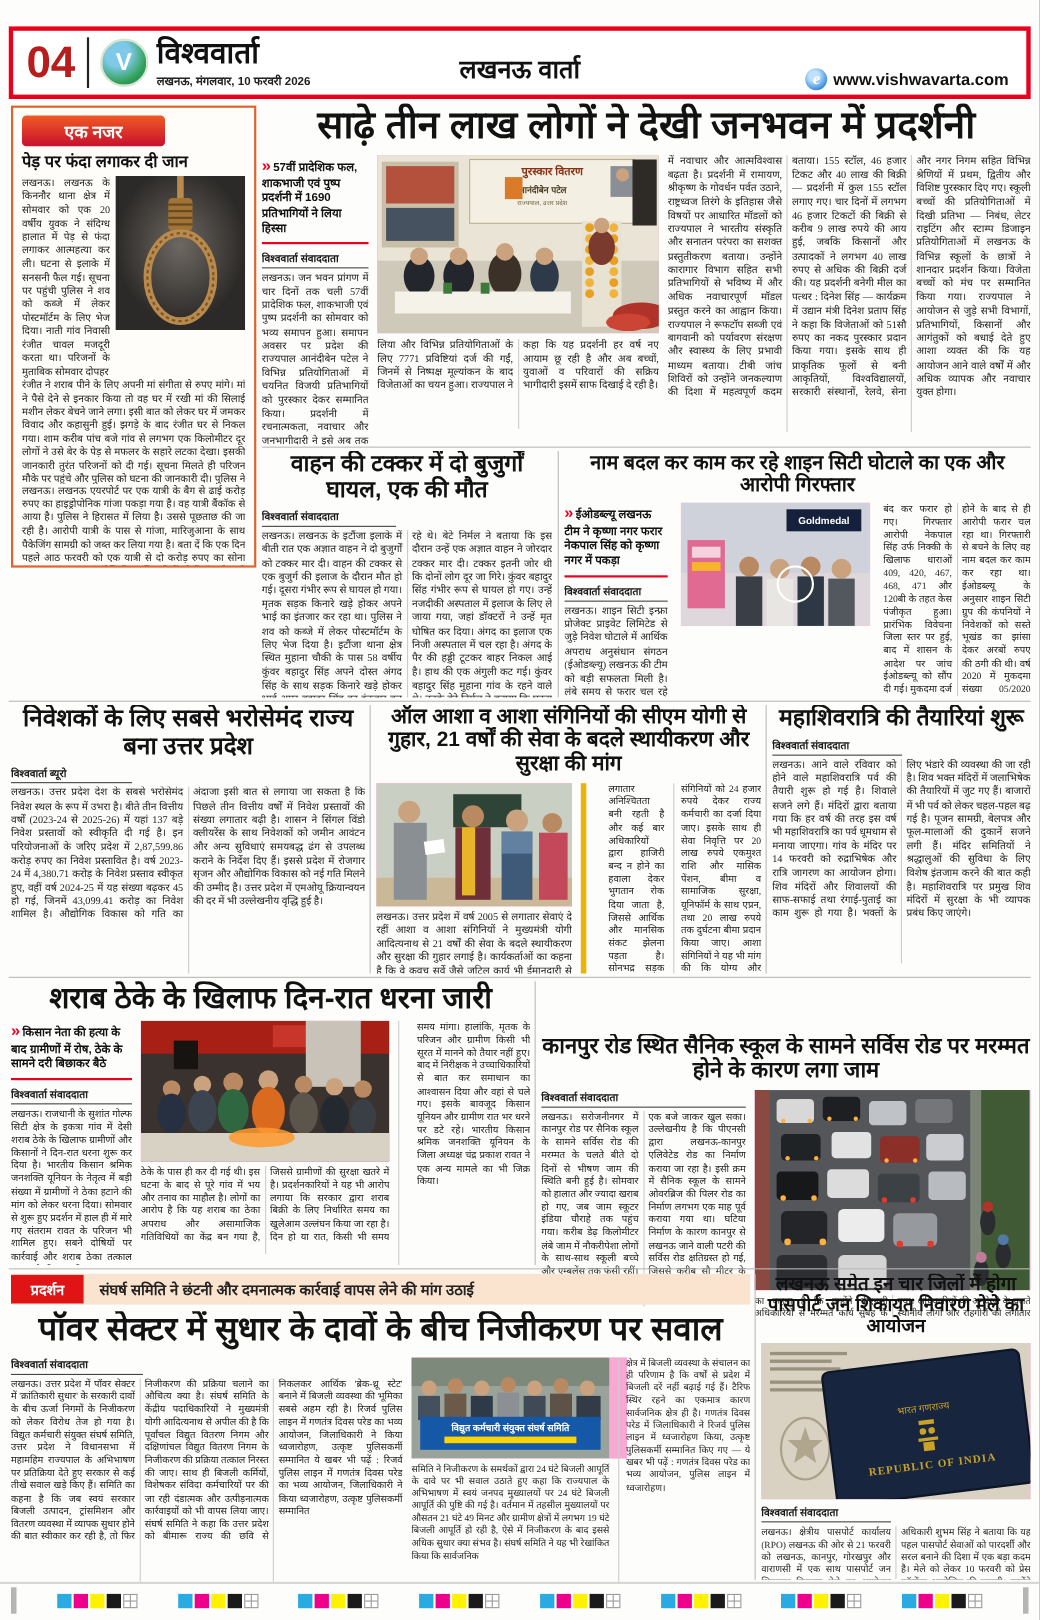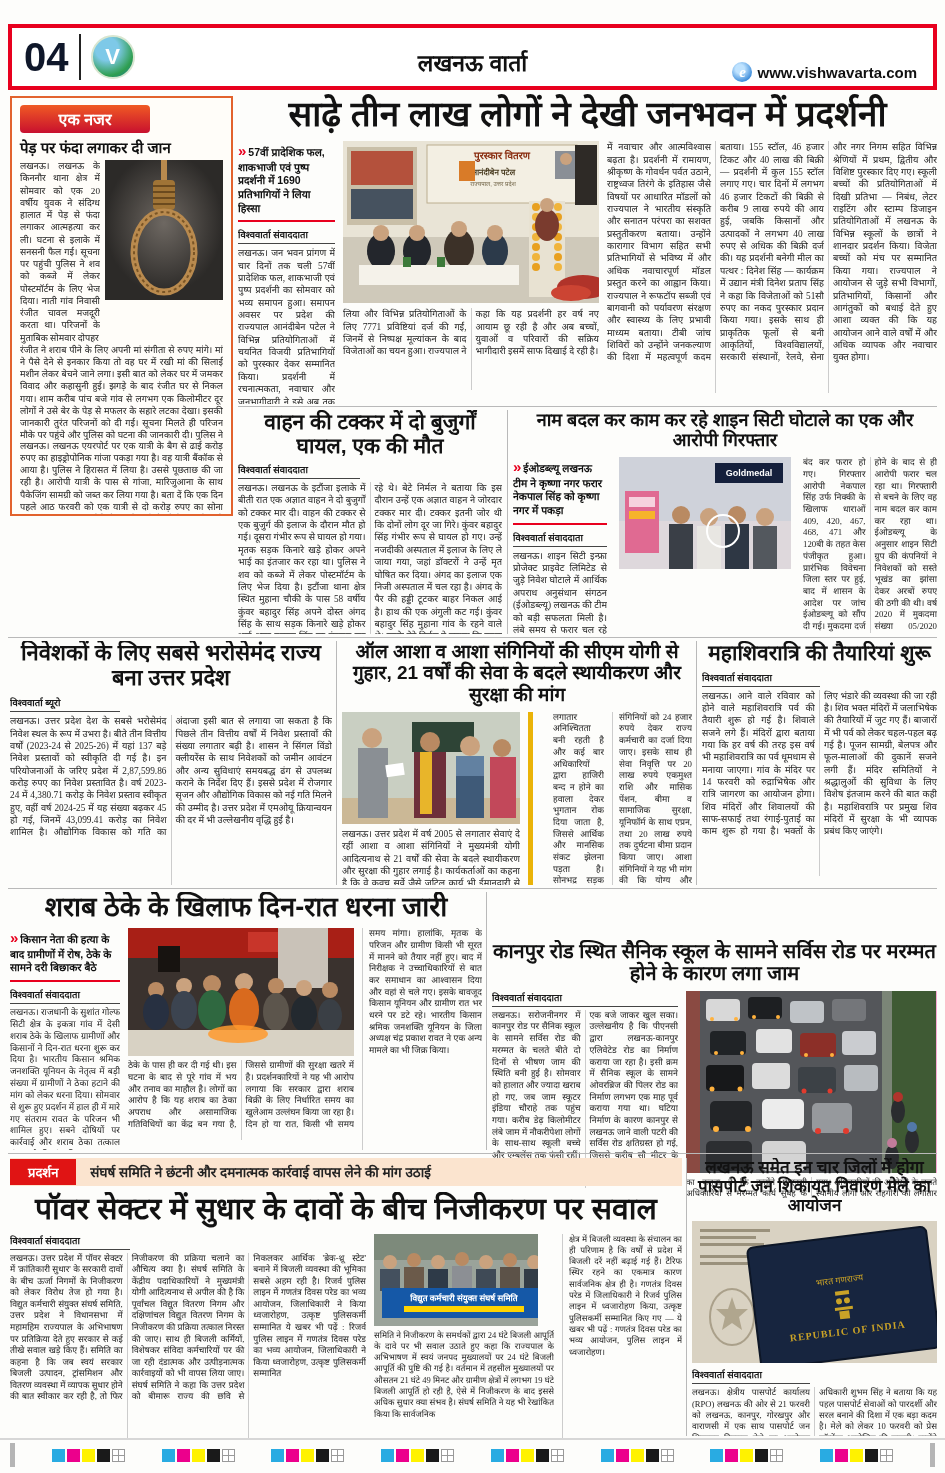--- a/index.html
+++ b/index.html
@@ -2,21 +2,21 @@
 <html><head>
 <meta charset="utf-8">
 <style>
   * { margin:0; padding:0; box-sizing:border-box; }
   body { background:#777; font-family:"Liberation Serif", serif; }
   .page { position:relative; width:945px; height:1473px; background:#fdfdfb; margin:0 auto; overflow:hidden; }
 
   
   .masthead-box { position:absolute; left:8px; top:24px; width:929px; height:66px;
     border:4px solid #e8001e; background:#fff; display:flex; align-items:center; }
-  .pageno { font-family:"Liberation Sans",sans-serif; font-weight:bold; font-size:40px; color:#0f172a; margin-left:12px; line-height:1; }
+  .pageno { font-family:"Liberation Sans",sans-serif; font-weight:bold; font-size:40px; color:#b91c1c; margin-left:12px; line-height:1; }
   .head-div { width:2px; height:46px; background:#222; margin:0 10px; }
   .logo-circle { width:44px; height:44px; border-radius:50%;
     background:radial-gradient(circle at 35% 30%, #7ec9e8 0 30%, #2e9e4f 70%, #1b6fb5 100%);
     display:flex; align-items:center; justify-content:center; color:#fff; font-family:"Liberation Sans",sans-serif;
     font-weight:bold; font-size:22px; border:2px solid #d8e6d0; margin-right:8px; }
   .mast-col { display:flex; flex-direction:column; }
   .mast-title { font-family:"Liberation Sans",sans-serif; font-weight:bold; font-size:27px; color:#101010; line-height:1.05; }
   .mast-date { font-family:"Liberation Sans",sans-serif; font-weight:bold; font-size:10.5px; color:#222; margin-top:3px; }
   .section-title { position:absolute; left:0; right:0; text-align:center; top:18px;
     font-family:"Liberation Sans",sans-serif; font-weight:bold; font-size:23px; color:#111; }
@@ -67,20 +67,24 @@
 </style>
 </head>
 <body>
 
 <div class="page">
 
   <div class="masthead-box">
     <div class="pageno">04</div>
     <div class="head-div"></div>
     <div class="logo-circle">V</div>
+    <div class="mast-col">
+      <div class="mast-title">विश्ववार्ता</div>
+      <div class="mast-date">लखनऊ,  मंगलवार, 10 फरवरी 2026</div>
+    </div>
     <div class="section-title">लखनऊ वार्ता</div>
     <div class="site-wrap">
       <div class="e-icon">e</div>
       <div class="site-url">www.vishwavarta.com</div>
     </div>
   </div>
 
   <div class="eknazar">
     <div class="eknazar-tag">एक नजर</div>
     <div class="en-head">पेड़ पर फंदा लगाकर दी जान</div>
@@ -316,21 +320,21 @@
                 <ellipse cx="176" cy="86" rx="13" ry="18" fill="#23292f"></ellipse>
               <circle cx="202" cy="62" r="8" fill="#b98a62"></circle>
                 <ellipse cx="202" cy="88" rx="12" ry="17" fill="#3a3f45"></ellipse>
             </g>
             <rect x="0" y="102" width="226" height="26" fill="#d8d2c4"></rect>
             <ellipse cx="110" cy="106" rx="30" ry="9" fill="#ff9a2e" opacity="0.85"></ellipse>
           </svg>
         </div>
         <div class="bt cols2" style="margin-top:4px; height:80px; font-size:8.8px;">ठेके के पास ही कर दी गई थी। इस घटना के बाद से पूरे गांव में भय और तनाव का माहौल है। लोगों का आरोप है कि यह शराब का ठेका अपराध और असामाजिक गतिविधियों का केंद्र बन गया है, जिससे ग्रामीणों की सुरक्षा खतरे में है। प्रदर्शनकारियों ने यह भी आरोप लगाया कि सरकार द्वारा शराब बिक्री के लिए निर्धारित समय का खुलेआम उल्लंघन किया जा रहा है। दिन हो या रात, किसी भी समय शराब उपलब्ध रहती है। इससे बाहरी असामाजिक तत्व देर रात तक गांव में जमा रहते हैं, जिसके कारण झगड़े, विवाद और उपद्रव की घटनाएं लगातार हो रही हैं। सोमवार को ग्रामीणों और किसानों ने धरना शुरू किया। सूचना मिलने पर मौके पर पहुंचे आबकारी निरीक्षक ने ग्रामीणों से बातचीत कर समाधान के लिए</div>
       </div>
-      <div style="flex:1; border-left:1px solid #ccc; padding-left:6px;">
+      <div style="flex:1; border-left:1px solid #ccc; padding-left:16px;">
         <div class="bt" style="height:214px; font-size:8.8px;">समय मांगा। हालांकि, मृतक के परिजन और ग्रामीण किसी भी सूरत में मानने को तैयार नहीं हुए। बाद में निरीक्षक ने उच्चाधिकारियों से बात कर समाधान का आश्वासन दिया और वहां से चले गए। इसके बावजूद किसान यूनियन और ग्रामीण रात भर धरने पर डटे रहे। भारतीय किसान श्रमिक जनशक्ति यूनियन के जिला अध्यक्ष चंद्र प्रकाश रावत ने एक अन्य मामले का भी जिक्र किया।</div>
       </div>
     </div>
   </div>
 
   <div class="rule-v" style="left:486px; top:892px; height:258px;"></div>
 
   <div style="position:absolute; left:492px; top:940px; width:445px; height:258px; overflow:hidden;">
     <div class="headline" style="font-size:20px;">कानपुर रोड स्थित सैनिक स्कूल के सामने सर्विस रोड पर मरम्मत होने के कारण लगा  जाम</div>
     <div style="display:flex; gap:8px; margin-top:6px;">
@@ -407,21 +411,21 @@
   </div>
 
   <div style="position:absolute; left:10px; top:1192px; width:672px; height:246px; overflow:hidden;">
     <div class="headline" style="font-size:30px;">पॉवर सेक्टर में सुधार के दावों के बीच निजीकरण पर सवाल</div>
     <div style="display:flex; gap:8px; margin-top:8px;">
       <div style="width:356px; flex:none;">
         <div class="byline" style="width:120px;">विश्ववार्ता संवाददाता</div>
         <div class="bt cols3" style="height:186px; font-size:8.7px;">लखनऊ। उत्तर प्रदेश में पॉवर सेक्टर में 'क्रांतिकारी सुधार' के सरकारी दावों के बीच ऊर्जा निगमों के निजीकरण को लेकर विरोध तेज हो गया है। विद्युत कर्मचारी संयुक्त संघर्ष समिति, उत्तर प्रदेश ने विधानसभा में महामहिम राज्यपाल के अभिभाषण पर प्रतिक्रिया देते हुए सरकार से कई तीखे सवाल खड़े किए हैं। समिति का कहना है कि जब स्वयं सरकार बिजली उत्पादन, ट्रांसमिशन और वितरण व्यवस्था में व्यापक सुधार होने की बात स्वीकार कर रही है, तो फिर निजीकरण की प्रक्रिया चलाने का औचित्य क्या है। संघर्ष समिति के केंद्रीय पदाधिकारियों ने मुख्यमंत्री योगी आदित्यनाथ से अपील की है कि पूर्वांचल विद्युत वितरण निगम और दक्षिणांचल विद्युत वितरण निगम के निजीकरण की प्रक्रिया तत्काल निरस्त की जाए। साथ ही बिजली कर्मियों, विशेषकर संविदा कर्मचारियों पर की जा रही दंडात्मक और उत्पीड़नात्मक कार्रवाइयों को भी वापस लिया जाए। संघर्ष समिति ने कहा कि उत्तर प्रदेश को बीमारू राज्य की छवि से निकलकर आर्थिक 'ब्रेक-थ्रू स्टेट' बनाने में बिजली व्यवस्था की भूमिका सबसे अहम रही है। रिजर्व पुलिस लाइन में गणतंत्र दिवस परेड का भव्य आयोजन, जिलाधिकारी ने किया ध्वजारोहण, उत्कृष्ट पुलिसकर्मी सम्मानित ये खबर भी पढ़ें : रिजर्व पुलिस लाइन में गणतंत्र दिवस परेड का भव्य आयोजन, जिलाधिकारी ने किया ध्वजारोहण, उत्कृष्ट पुलिसकर्मी सम्मानित</div>
       </div>
       <div style="width:180px; flex:none;">
-        <div class="photo" style="width:164px; height:92px;">
+        <div class="photo" style="width:196px; height:92px;">
           <svg viewBox="0 0 180 92" width="180" height="92">
             <rect width="180" height="92" fill="#9aa39a"></rect>
             <rect x="0" y="0" width="180" height="26" fill="#7d8a7b"></rect>
             <g>
               <circle cx="16" cy="28" r="7" fill="#caa27e"></circle>
                 <circle cx="40" cy="26" r="7" fill="#b98a62"></circle>
                 <circle cx="64" cy="28" r="7" fill="#caa27e"></circle>
                 <circle cx="88" cy="25" r="7" fill="#b98a62"></circle>
                 <circle cx="112" cy="28" r="7" fill="#caa27e"></circle>
                 <circle cx="136" cy="26" r="7" fill="#b98a62"></circle>

